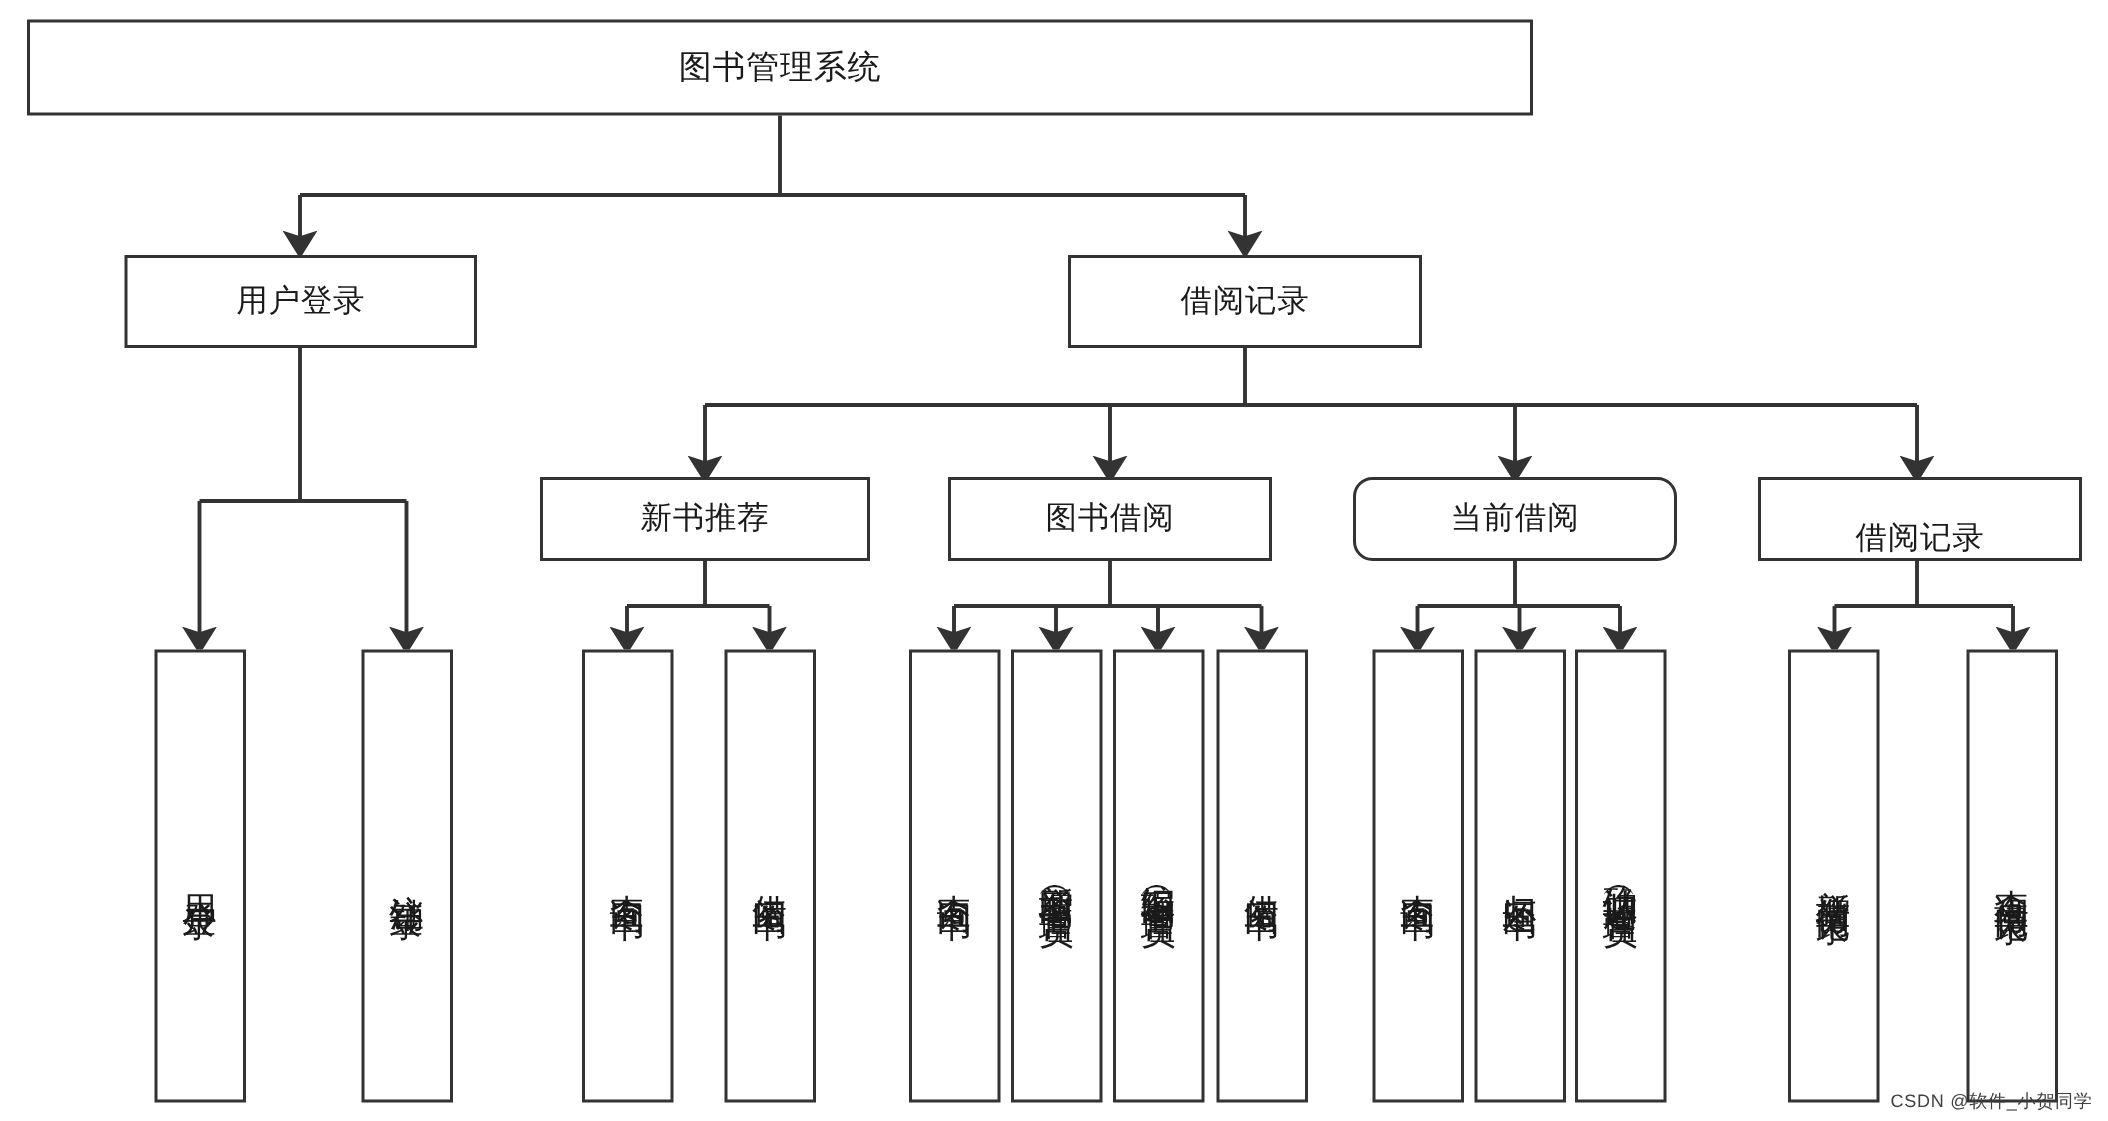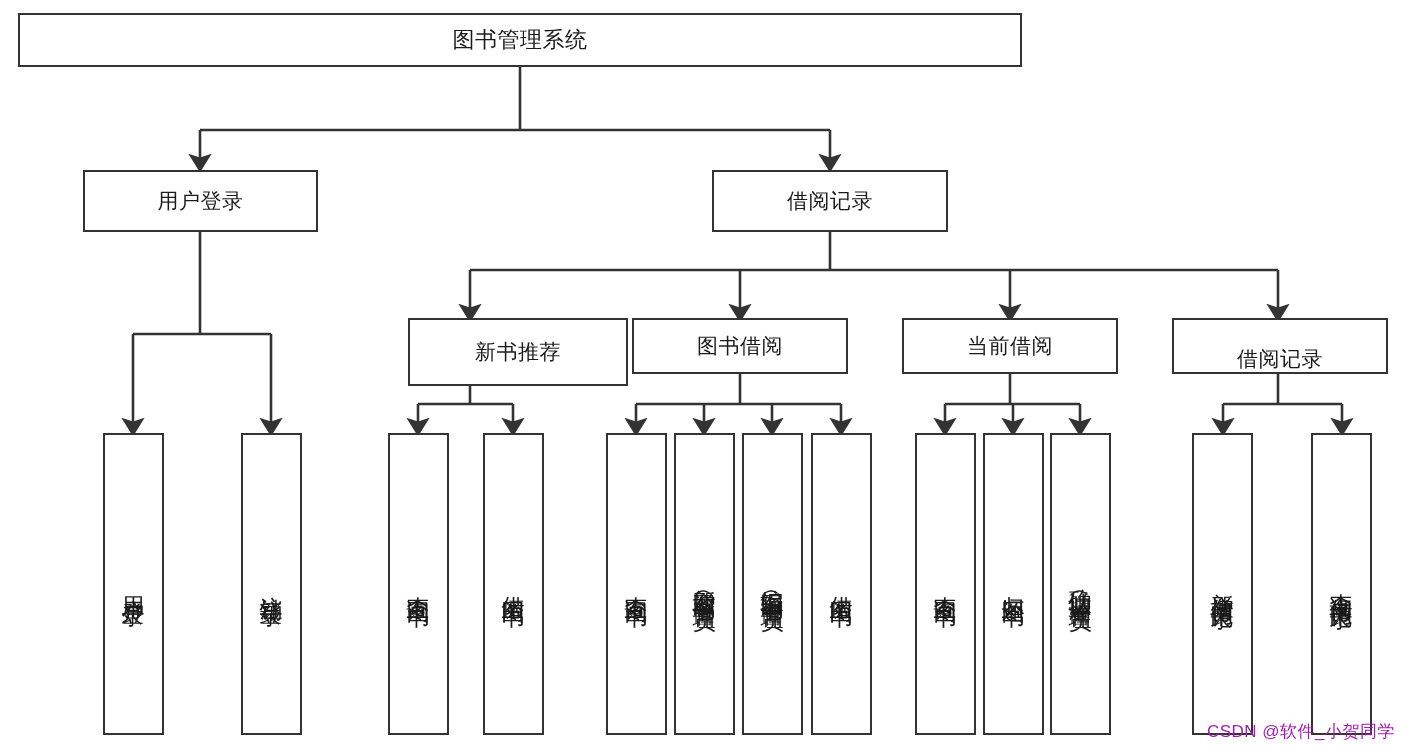--- a/index.html
+++ b/index.html
@@ -62,22 +62,22 @@
     font-size: 23px;
     line-height: 1.05;
     letter-spacing: 3px;
     white-space: normal;
     max-height: 290px;
   }
   .watermark {
     position: absolute;
     right: 10px;
     bottom: 4px;
-    font-size: 17px;
-    color: #a21caf;
+    font-size: 12px;
+    color: #404040;
     white-space: nowrap;
     letter-spacing: 0.5px;
     user-select: none;
   }
 </style>
 </head>
 <body>
 
 <div id="diagram-root">
 
@@ -124,38 +124,38 @@
       <path d="M1013,404 L1013,426" marker-end="url(#arrowhead)"></path>
       <path d="M1080,404 L1080,426" marker-end="url(#arrowhead)"></path>
 
       <path d="M1278,374 L1278,404"></path>
       <path d="M1223,404 L1342,404"></path>
       <path d="M1223,404 L1223,426" marker-end="url(#arrowhead)"></path>
       <path d="M1342,404 L1342,426" marker-end="url(#arrowhead)"></path>
     </g>
   </svg>
 
-  <div class="node horiz root" style="left:18px; top:13px; width:1004px; height:54px;">
+  <div class="node horiz root" style="left:18px; top:13px; width:1004px; height:64px;">
     <span class="node-label">图书管理系统</span>
   </div>
 
   <div class="node horiz" style="left:83px; top:170px; width:235px; height:62px;">
     <span class="node-label">用户登录</span>
   </div>
   <div class="node horiz" style="left:712px; top:170px; width:236px; height:62px;">
     <span class="node-label">借阅记录</span>
   </div>
 
-  <div class="node horiz" style="left:360px; top:318px; width:220px; height:68px;margin-left:48px;">
+  <div class="node horiz" style="left:360px; top:318px; width:220px; height:56px;">
     <span class="node-label">新书推荐</span>
   </div>
   <div class="node horiz" style="left:632px; top:318px; width:216px; height:56px;">
     <span class="node-label">图书借阅</span>
   </div>
-  <div class="node horiz" style="left:902px; top:318px; width:216px; height:56px;">
+  <div class="node horiz" style="left:902px; top:318px; width:216px; height:56px;border-radius:13px;">
     <span class="node-label">当前借阅</span>
   </div>
   <div class="node horiz" style="left:1172px; top:318px; width:216px; height:56px;align-items:flex-end;">
     <span class="node-label">借阅记录</span>
   </div>
 
   <div class="node vert" style="left:103px; top:433px; width:61px; height:302px;">
     <span class="node-label">用户登录</span>
   </div>
   <div class="node vert" style="left:241px; top:433px; width:61px; height:302px;">

